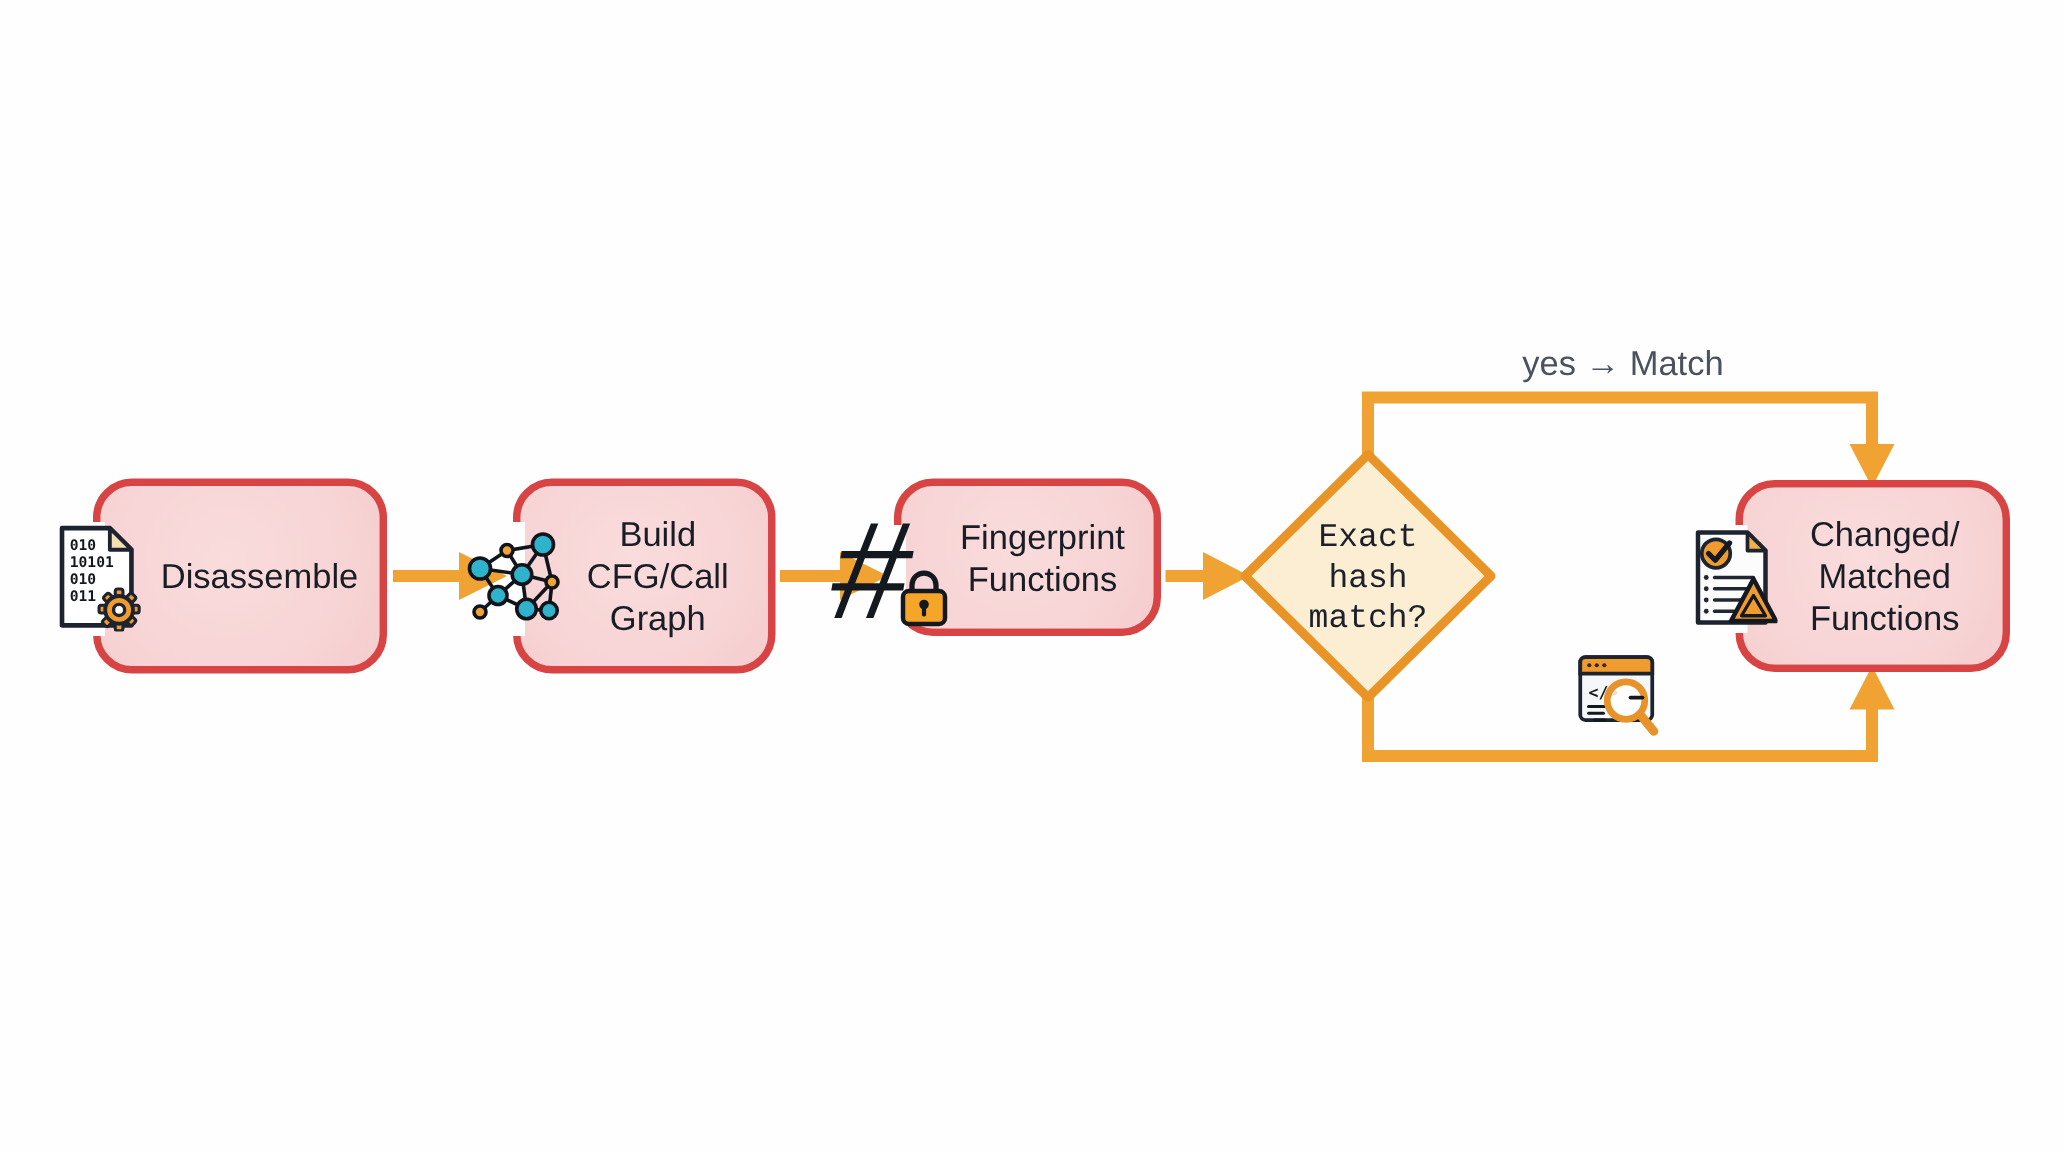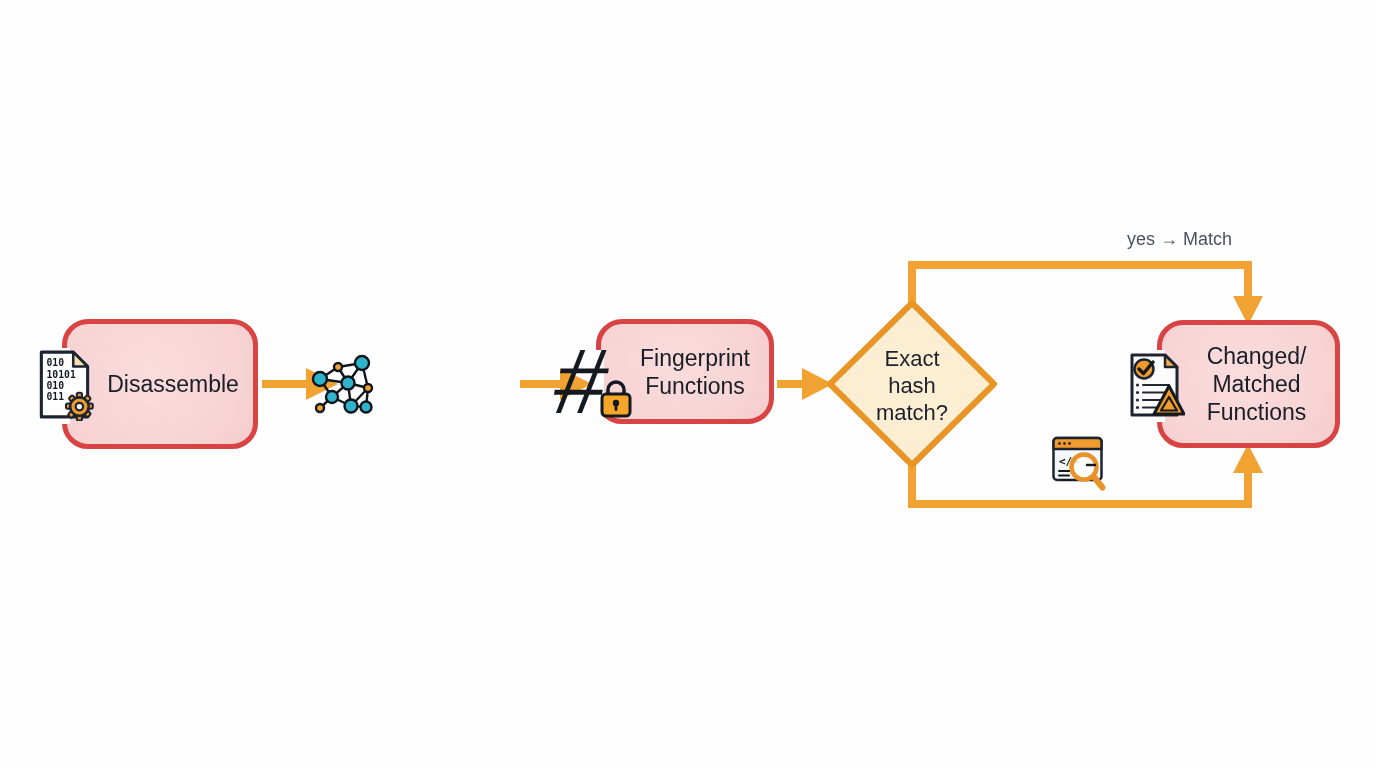--- a/index.html
+++ b/index.html
@@ -18,22 +18,22 @@
     z-index:2;
   }
   .border-gap{position:absolute;background:#fefefe;z-index:3;}
   .node-icon{position:absolute;z-index:4;}
   .hash-glyph{
     position:absolute;z-index:4;color:#14181f;
     font-size:92px;line-height:86px;font-weight:500;
     transform:skewX(-10deg);
   }
   .edge-label{
-    position:absolute;z-index:5;color:#4a5260;font-size:18px;font-weight:500;
-    text-align:right;
+    position:absolute;z-index:5;color:#4a5260;font-size:23px;font-weight:500;
+    text-align:center;
   }
   .diamond-label{
     position:absolute;z-index:5;color:#1b202b;font-size:22px;line-height:27px;
     font-weight:500;text-align:center;
   }
   #connector-layer{position:absolute;left:0;top:0;z-index:1;}
   #diamond-layer{position:absolute;left:0;top:0;z-index:2;}
 </style>
 </head>
 <body>
@@ -64,30 +64,35 @@
 
     <g>
       <polyline points="912,456 912,504 1248,504 1248,468" fill="none" stroke="#f0a233" stroke-width="8" stroke-linejoin="miter"></polyline>
       <polygon points="1233,473 1263,473 1248,444" fill="#f0a233"></polygon>
     </g>
   </svg>
 
   <svg id="diamond-layer" width="1376" height="768" viewBox="0 0 1376 768">
     <polygon points="830,384 912,303 994,384 912,465" fill="#fbeed3" stroke="#e99427" stroke-width="6" stroke-linejoin="round"></polygon>
   </svg>
-  <div class="diamond-label" style="left:842px;top:345px;width:140px;">
+  <div class="diamond-label" style="left:842px;top:345px;width:140px;font-family:Liberation Mono, monospace;">
     <div>Exact</div>
     <div>hash</div>
     <div>match?</div>
   </div>
 
   <div class="flow-box" style="left:62px;top:319px;width:196px;height:130px;padding-left:26px;">
     <div>Disassemble</div>
   </div>
 
+  <div class="flow-box" style="left:342px;top:319px;width:175px;height:130px;padding-left:18px;">
+    <div>Build</div>
+    <div>CFG/Call</div>
+    <div>Graph</div>
+  </div>
 
   <div class="flow-box" style="left:596px;top:319px;width:178px;height:105px;padding-left:20px;">
     <div>Fingerprint</div>
     <div>Functions</div>
   </div>
 
   <div class="flow-box" style="left:1157px;top:320px;width:183px;height:128px;padding-left:16px;">
     <div>Changed/</div>
     <div>Matched</div>
     <div>Functions</div>

